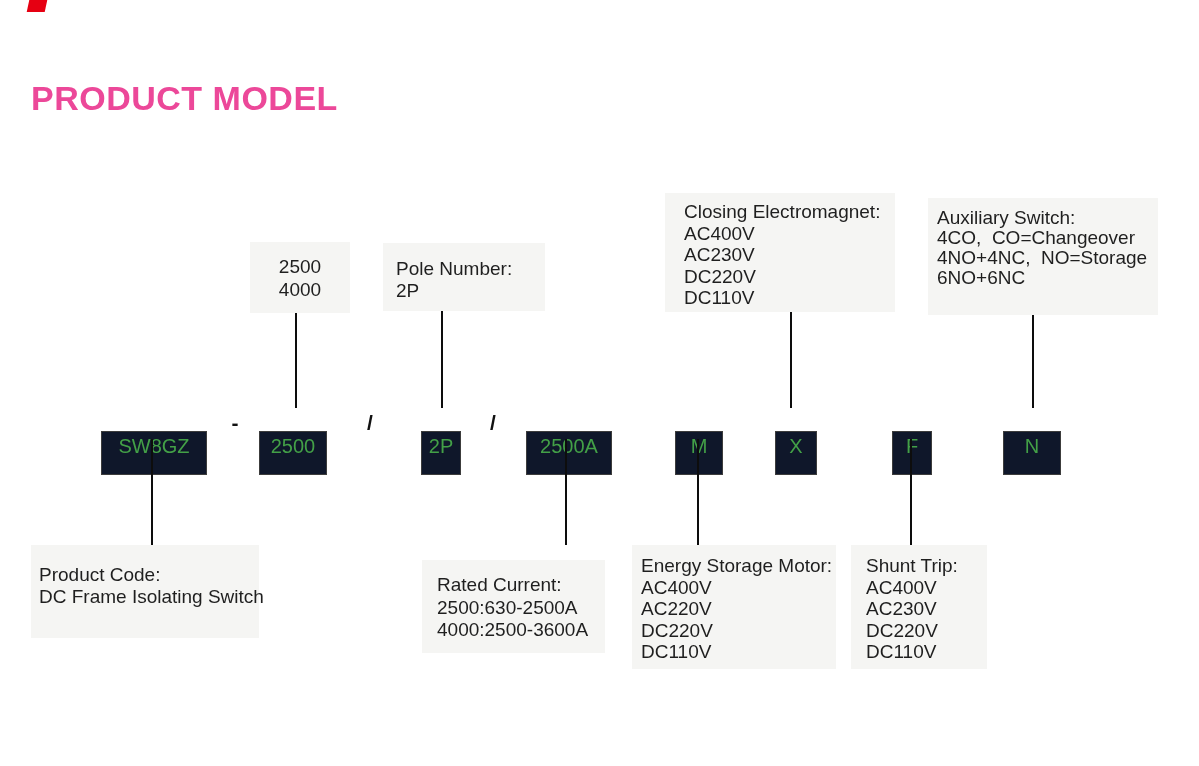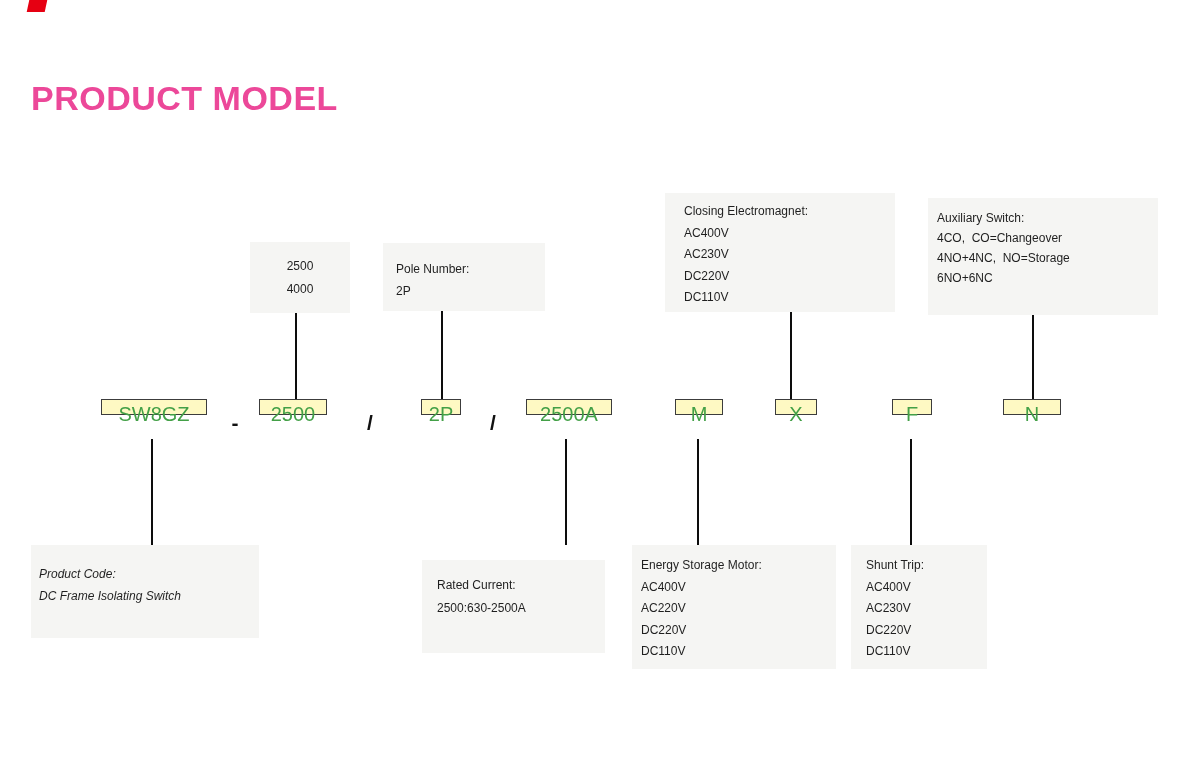--- a/index.html
+++ b/index.html
@@ -25,44 +25,44 @@
     font-size: 34px;
     font-weight: 700;
     letter-spacing: 0.5px;
     color: #ec4899;
     white-space: nowrap;
   }
 
   
   .callout {
     background: #f5f5f3;
-    font-size: 12px;
+    font-size: 19px;
     line-height: 21.5px;
     color: #1f1f1f;
     box-sizing: border-box;
   }
   .callout div { white-space: pre; }
 
   #callout-frame-size   { left: 250px; top: 242px; width: 100px; height: 71px; text-align: center; padding-top: 13px; line-height: 23px; }
   #callout-pole-number  { left: 383px; top: 243px; width: 162px; height: 68px; padding: 15px 0 0 13px; line-height: 22px; }
   #callout-closing-electromagnet { left: 665px; top: 193px; width: 230px; height: 119px; padding: 8px 0 0 19px; }
   #callout-auxiliary-switch      { left: 928px; top: 198px; width: 230px; height: 117px; padding: 10px 0 0 9px; line-height: 20px; }
 
-  #callout-product-code  { left: 31px;  top: 545px; width: 228px; height: 93px;  padding: 19px 0 0 8px; font-style: italic; }
+  #callout-product-code  { left: 31px;  top: 545px; width: 228px; height: 93px;  padding: 19px 0 0 8px; }
   #callout-rated-current { left: 422px; top: 560px; width: 183px; height: 93px;  padding: 14px 0 0 15px; line-height: 22.5px; }
   #callout-energy-storage-motor { left: 632px; top: 545px; width: 204px; height: 124px; padding: 10px 0 0 9px; }
   #callout-shunt-trip    { left: 851px; top: 545px; width: 136px; height: 124px; padding: 10px 0 0 15px; }
 
   
   .code-box {
-    top: 399px;
-    height: 16px;
+    top: 431px;
+    height: 44px;
     box-sizing: border-box;
     border: 1px solid #3c3c3c;
-    background: #fef9c3;
+    background: #0f172a;
     color: #43a047;
     font-size: 20px;
     line-height: 29px;
     text-align: center;
     white-space: nowrap;
   }
   #code-product   { left: 101px;  width: 106px; }
   #code-frame     { left: 259px;  width: 68px; }
   #code-pole      { left: 421px;  width: 40px; }
   #code-current   { left: 526px;  width: 86px; }
@@ -149,20 +149,21 @@
   <div id="line-motor" class="abs vline"></div>
   <div id="line-shunt" class="abs vline"></div>
 
   <div id="callout-product-code" class="abs callout">
       <div>Product Code:</div>
       <div>DC Frame Isolating Switch</div>
     </div>
   <div id="callout-rated-current" class="abs callout">
       <div>Rated Current:</div>
       <div>2500:630-2500A</div>
+      <div>4000:2500-3600A</div>
     </div>
   <div id="callout-energy-storage-motor" class="abs callout">
       <div>Energy Storage Motor:</div>
       <div>AC400V</div>
       <div>AC220V</div>
       <div>DC220V</div>
       <div>DC110V</div>
     </div>
   <div id="callout-shunt-trip" class="abs callout">
       <div>Shunt Trip:</div>

